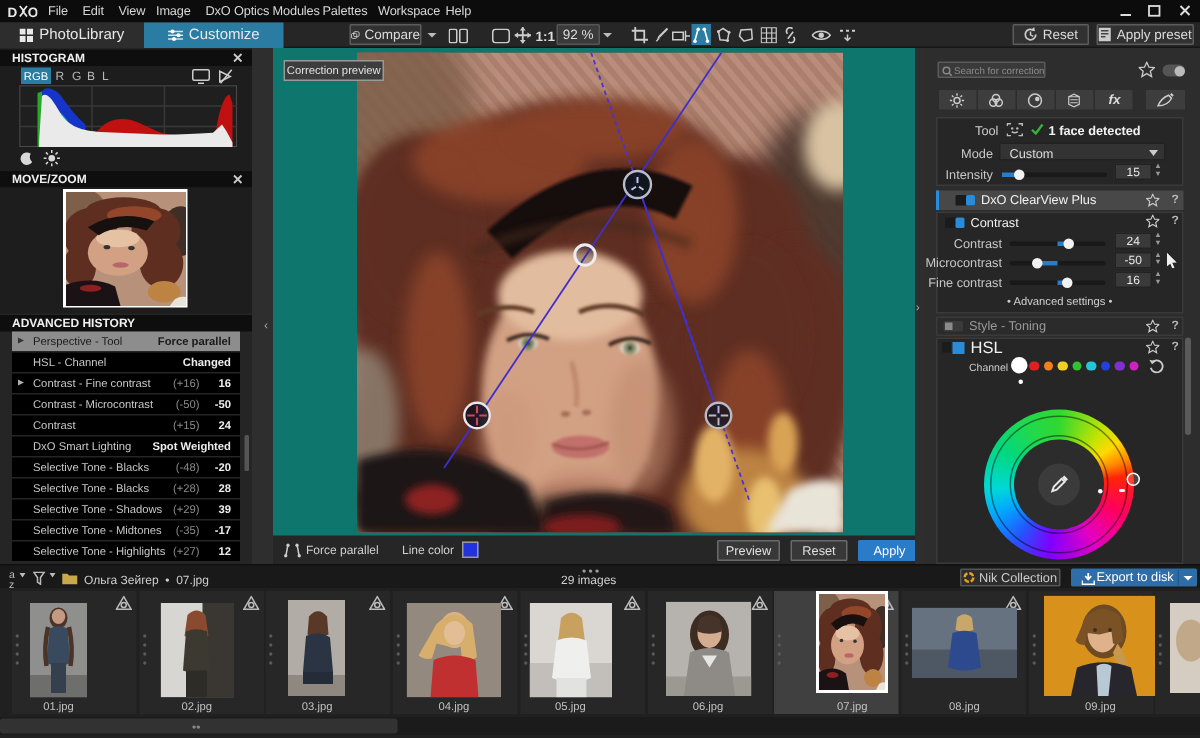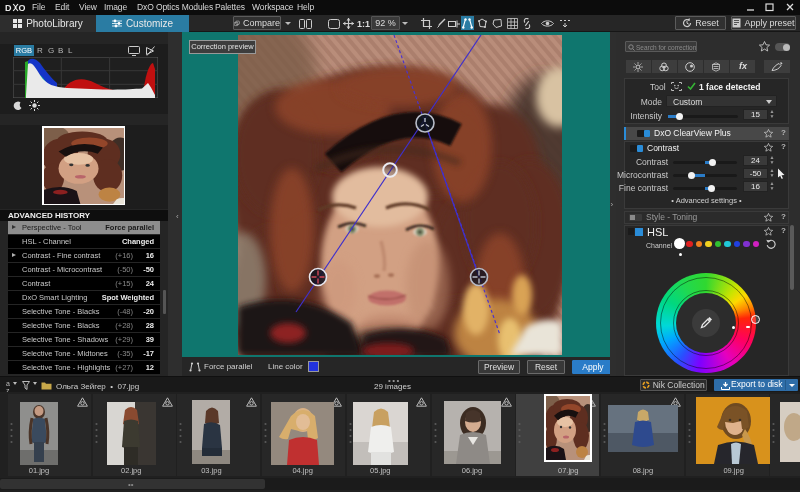--- a/index.html
+++ b/index.html
@@ -165,20 +165,23 @@
           <path d="M7.5 0 l0.4 2.8 L5.2 2 z" fill="#ccc"></path>
           <path d="M5 3 v2.2 l1.8 1" stroke="#ccc" fill="none"></path>
         </svg>Reset</div>
   <div class="tbtn" style="left:731px;width:65px"><svg width="9" height="10" viewBox="0 0 9 10" style="margin-right:3px">
           <rect x="0.5" y="0.5" width="8" height="9" fill="#ccc"></rect>
           <path d="M2 2.5 h5 M2 4.5 h5 M2 6.5 h3" stroke="#444" stroke-width="0.9"></path>
         </svg>Apply preset</div>
 </div>
 
 <div id="leftpanel" class="abs">
+  <div class="phead" style="top:1px">HISTOGRAM<svg class="px" viewBox="0 0 7 7">
+          <path d="M1 1 L6 6 M6 1 L1 6" stroke="#ccc" stroke-width="1.2"></path>
+        </svg></div>
   <div style="position:absolute;left:0;top:12px;width:168px;height:70px;background:#1d1d1d"></div>
   <div id="rgbchip">RGB</div>
   <div id="histtabs">
         <span style="position:absolute;left:27px">R</span>
         <span style="position:absolute;left:38px">G</span>
         <span style="position:absolute;left:48px">B</span>
         <span style="position:absolute;left:58px">L</span>
       </div>
   <svg class="abs" style="left:128px;top:14px" width="12" height="10" viewBox="0 0 12 10">
         <rect x="0.5" y="0.5" width="11" height="7" rx="1" fill="none" stroke="#ccc"></rect>
@@ -202,20 +205,23 @@
   <svg class="abs" style="left:13px;top:69px" width="10" height="10" viewBox="0 0 10 10">
         <path d="M7.5 1.5 A4.2 4.2 0 1 0 8.5 7 A4.2 4.2 0 0 1 7.5 1.5 Z" fill="#d8d8d8"></path>
       </svg>
   <svg class="abs" style="left:29px;top:68px" width="11" height="11" viewBox="0 0 11 11">
         <circle cx="5.5" cy="5.5" r="2.2" fill="#d8d8d8"></circle>
         <g stroke="#d8d8d8" stroke-width="1">
           <path d="M5.5 0 v2 M5.5 9 v2 M0 5.5 h2 M9 5.5 h2 M1.6 1.6 l1.4 1.4 M8 8 l1.4 1.4 M1.6 9.4 l1.4 -1.4 M8 3 l1.4 -1.4"></path>
         </g>
       </svg>
 
+  <div class="phead" style="top:82px">MOVE/ZOOM<svg class="px" viewBox="0 0 7 7" style="top:2px">
+          <path d="M1 1 L6 6 M6 1 L1 6" stroke="#ccc" stroke-width="1.2"></path>
+        </svg></div>
   <div style="position:absolute;left:0;top:93px;width:168px;height:84px;background:#1d1d1d"></div>
   <div style="position:absolute;left:42px;top:94px;width:83px;height:79px;background:#fff;padding:1.5px" id="mzthumb">
   <svg width="80" height="76" viewBox="0 0 44 64" preserveAspectRatio="none">
           <rect width="44" height="64" fill="#b8917a"></rect>
           <ellipse cx="2" cy="7" rx="12" ry="10" fill="#7d5f4a"></ellipse>
           <ellipse cx="42" cy="22" rx="7" ry="14" fill="#3e2e26"></ellipse>
           <g fill="#5e2e20">
             <ellipse cx="9" cy="24" rx="10" ry="15"></ellipse>
             <ellipse cx="21" cy="11" rx="14" ry="8"></ellipse>
             <ellipse cx="33" cy="22" rx="9" ry="13"></ellipse>

